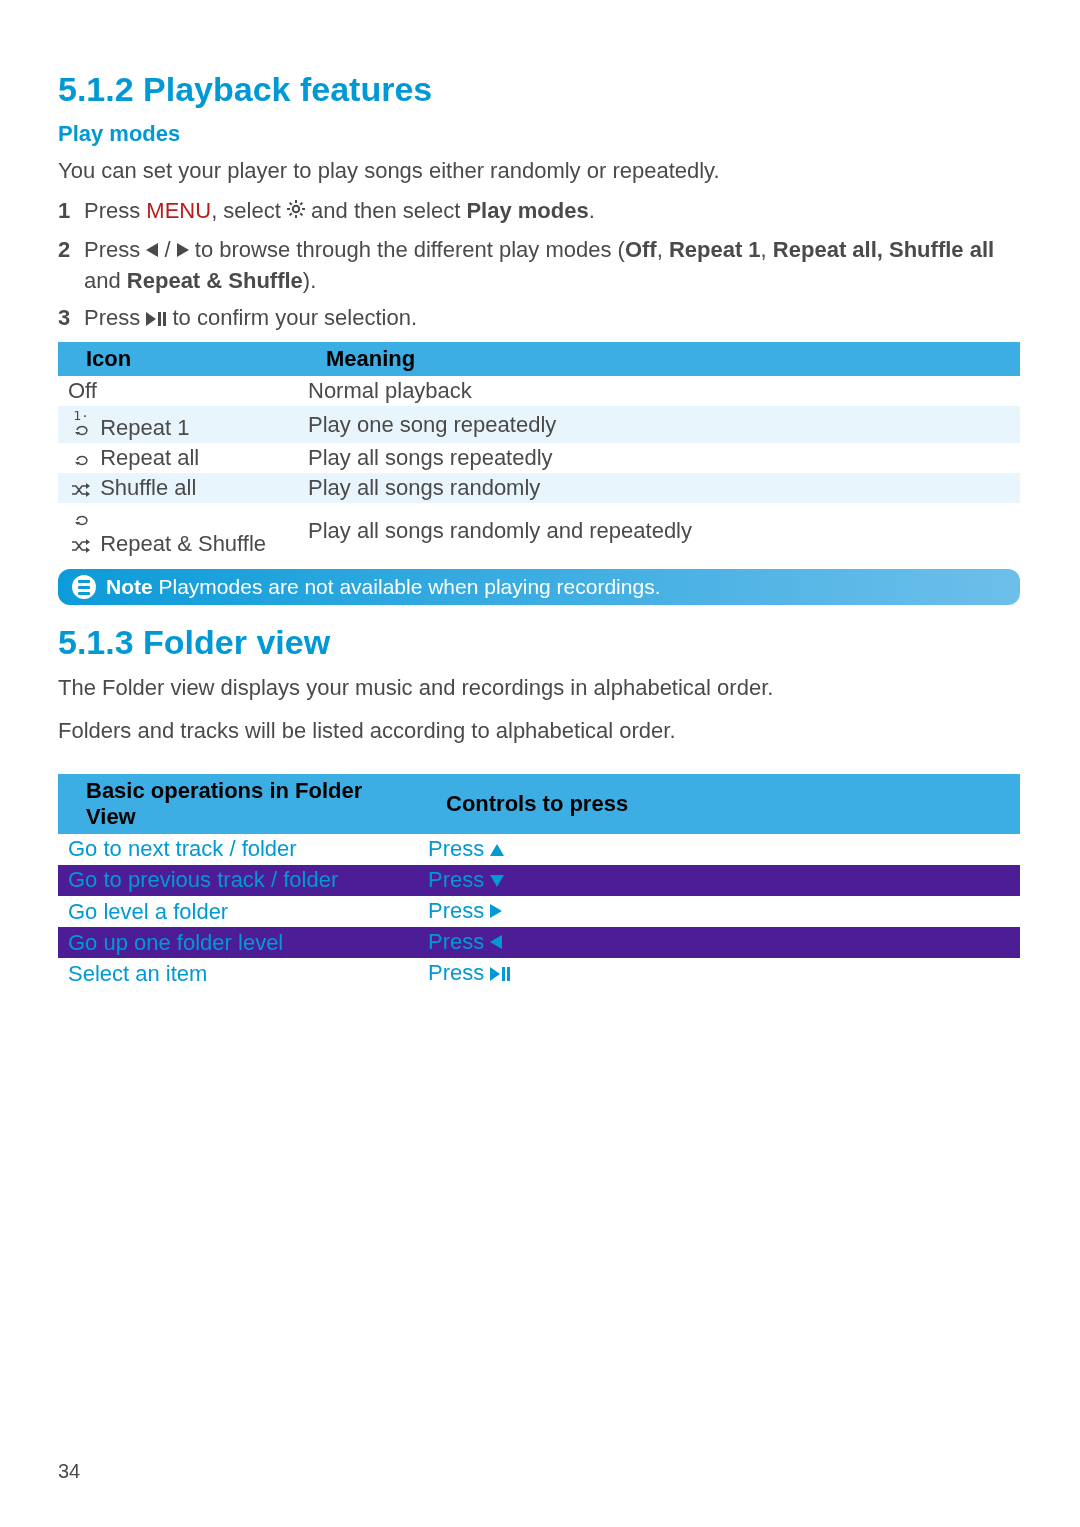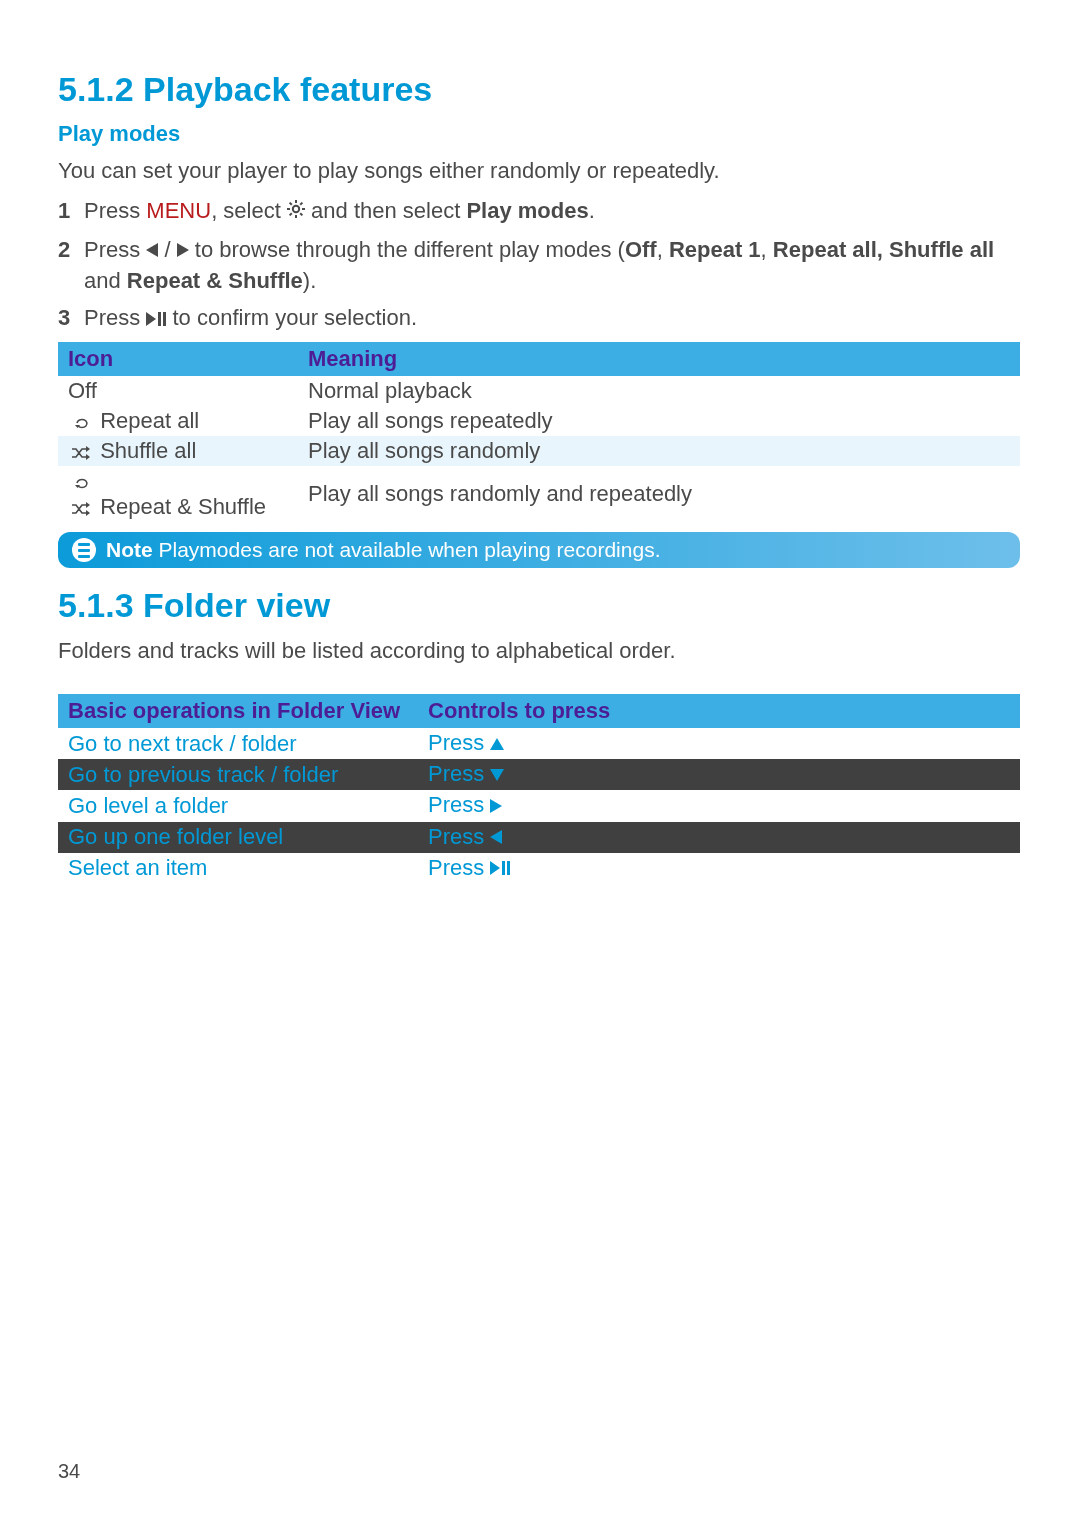--- a/index.html
+++ b/index.html
@@ -46,31 +46,31 @@
     }
     .gear { width: 18px; height: 18px; }
     table {
       width: 100%;
       border-collapse: collapse;
       margin-top: 6px;
       margin-bottom: 10px;
     }
     th {
       background: #3daee4;
-      color: #4c1d95;
+      color: #000000;
       text-align: left;
       font-weight: bold;
-      padding: 4px 10px;
+      padding: 4px 28px;
     }
     td {
       padding: 2px 10px;
       color: #4a4a4a;
     }
     tr.alt td { background: #e9f5fc; }
-    .folder-table tr.alt td { background: #404040; }
+    .folder-table tr.alt td { background: #4c1d95; }
     .icon-col { width: 240px; }
     .note-bar {
       background: linear-gradient(90deg, #0c9bd9 0%, #6dbfea 100%);
       border-radius: 12px;
       color: #fff;
       padding: 6px 14px;
       display: flex;
       align-items: center;
       gap: 10px;
       margin-bottom: 18px;
@@ -193,20 +193,26 @@
 <table>
   <tbody>
       <tr>
     <th class="icon-col">Icon</th>
     <th>Meaning</th>
   </tr>
   <tr>
     <td><span>Off</span></td>
     <td>Normal playback</td>
   </tr>
+  <tr class="alt">
+    <td><span class="mode-icon" style="font-size:13px;font-family:monospace">1·<svg width="14" height="14" style="vertical-align:-2px">
+              <use href="#svg-repeat"></use>
+            </svg></span> <span>Repeat 1</span></td>
+    <td>Play one song repeatedly</td>
+  </tr>
   <tr>
     <td><span class="mode-icon"><svg width="14" height="14" style="vertical-align:-2px">
               <use href="#svg-repeat"></use>
             </svg></span> <span>Repeat all</span></td>
     <td>Play all songs repeatedly</td>
   </tr>
   <tr class="alt">
     <td><span class="mode-icon"><svg width="18" height="14" style="vertical-align:-2px">
               <use href="#svg-shuffle"></use>
             </svg></span> <span>Shuffle all</span></td>
@@ -227,20 +233,21 @@
   <div class="note-icon">
       <span></span>
       <span></span>
       <span></span>
     </div>
   <div class="note-text"><span class="nb">Note</span><span> Playmodes are not available when playing recordings.</span></div>
 </div>
 
 <div class="section2">
   <h2>5.1.3  Folder view</h2>
+  <p class="para2">The Folder view displays your music and recordings in alphabetical order.</p>
   <p style="margin-bottom:28px">Folders and tracks will be listed according to alphabetical order.</p>
 
   <table class="op-table folder-table">
     <tbody>
         <tr>
       <th>Basic operations in Folder View</th>
       <th>Controls to press</th>
     </tr>
     <tr>
       <td>Go to next track / folder</td>

